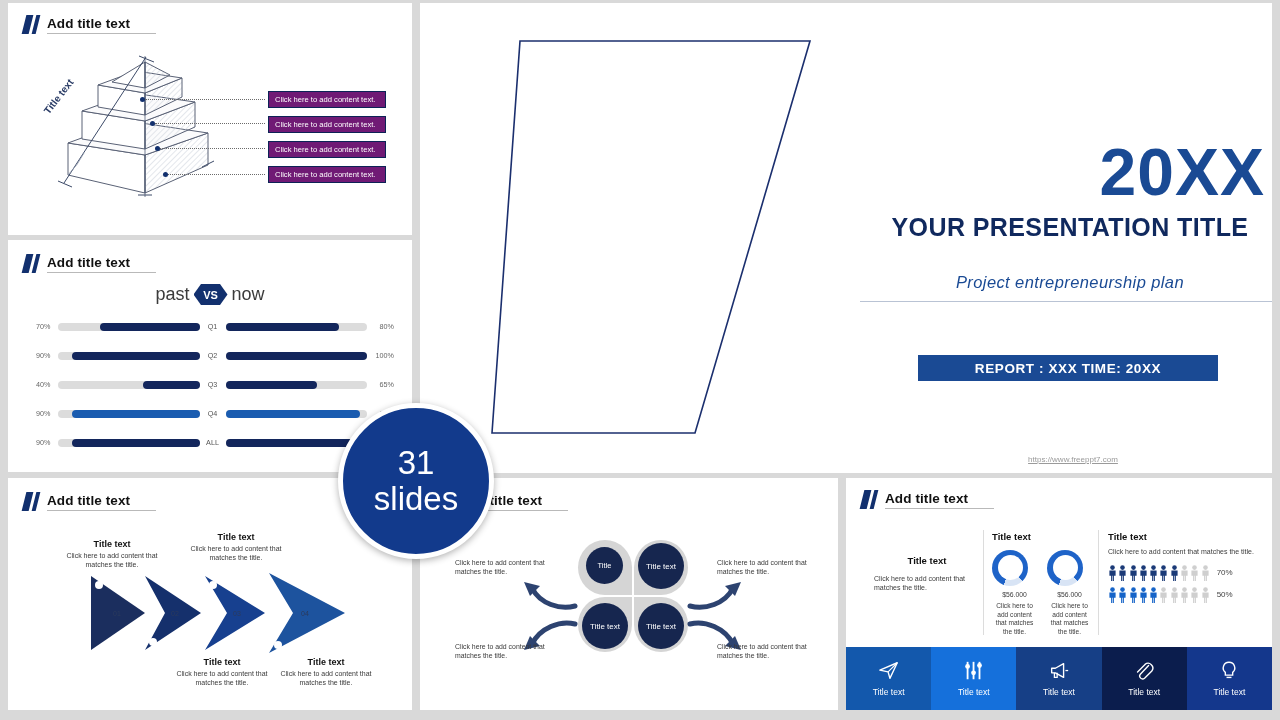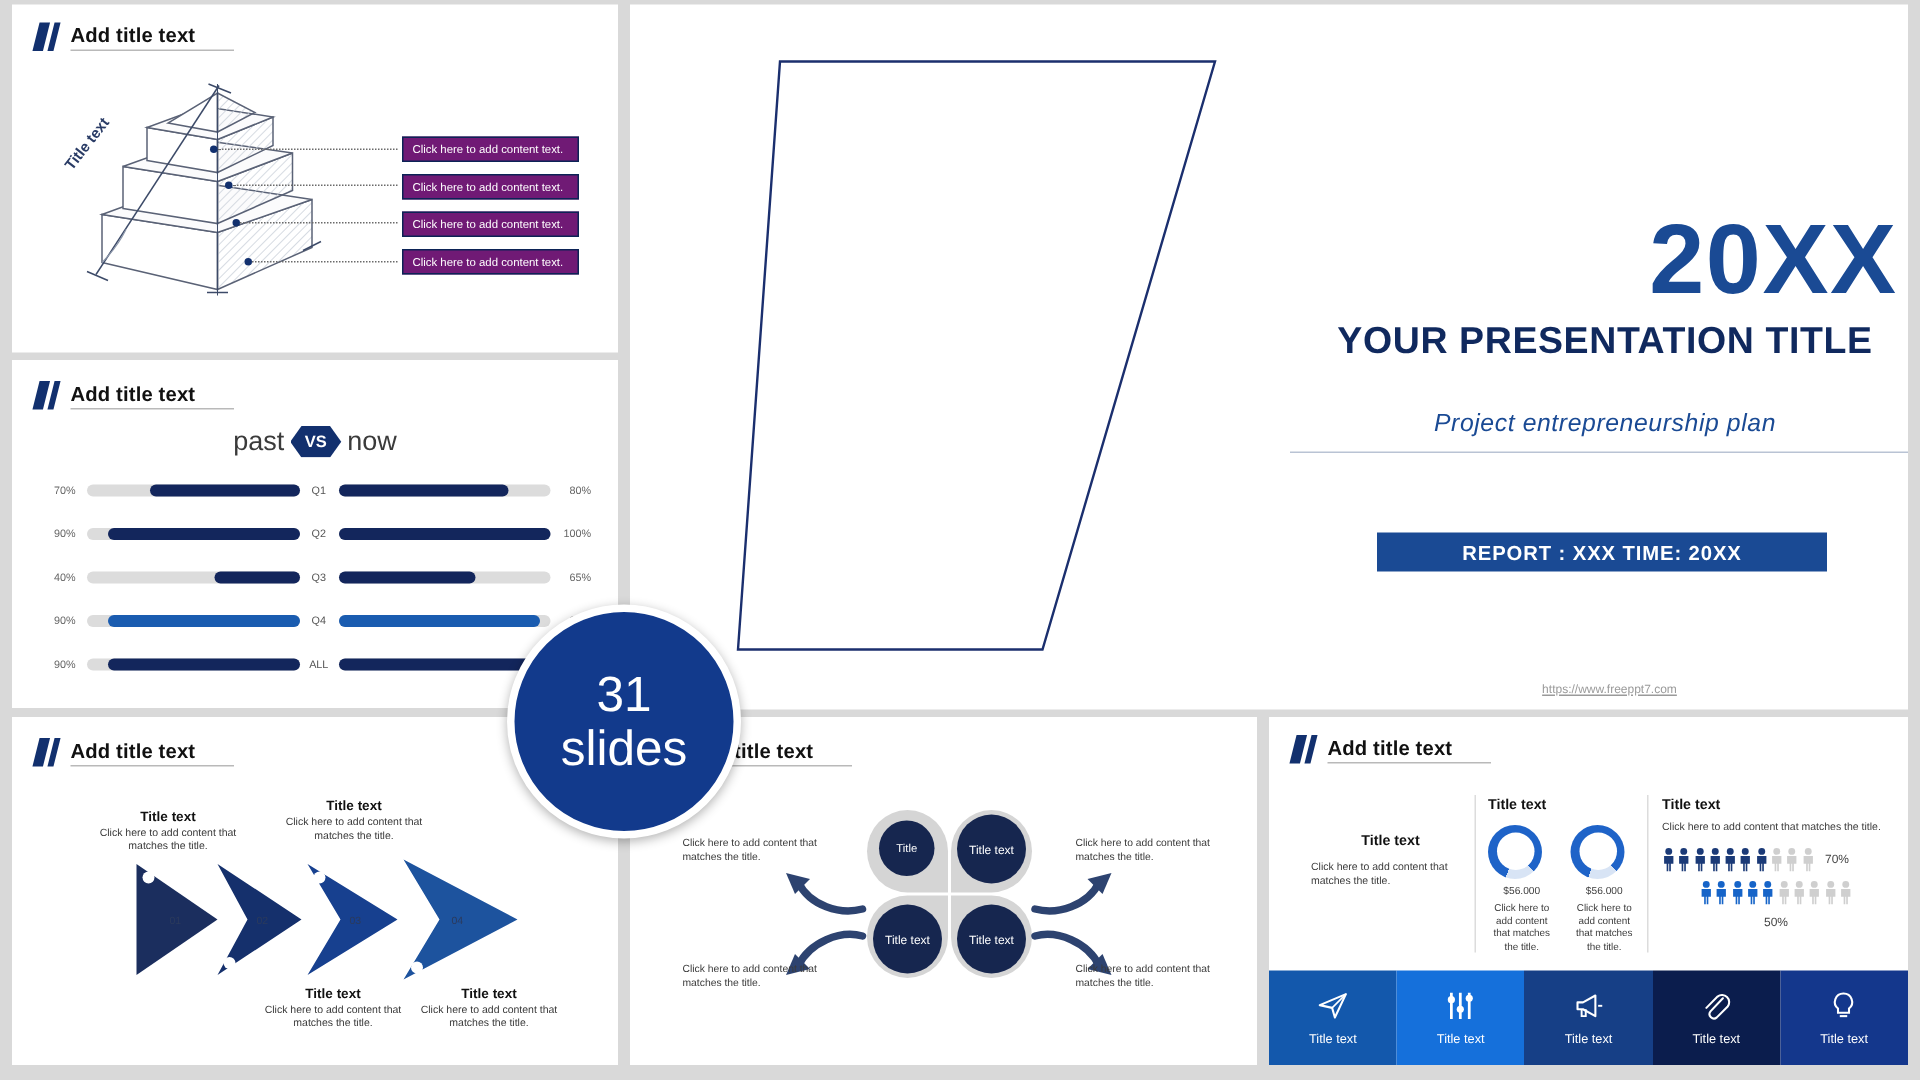--- a/index.html
+++ b/index.html
@@ -431,21 +431,21 @@
                 <circle cx="4.5" cy="2.6" r="2.3" fill="#cfcfcf"></circle>
                 <path d="M1.4,5.6 h6.2 v5.2 h-1.7 v5.2 h-1.1 v-5.2 h-0.6 v5.2 h-1.1 v-5.2 h-1.7 z" fill="#cfcfcf"></path>
               </svg>
               <svg width="9" height="16" viewBox="0 0 9 16">
                 <circle cx="4.5" cy="2.6" r="2.3" fill="#cfcfcf"></circle>
                 <path d="M1.4,5.6 h6.2 v5.2 h-1.7 v5.2 h-1.1 v-5.2 h-0.6 v5.2 h-1.1 v-5.2 h-1.7 z" fill="#cfcfcf"></path>
               </svg>
             </span>
             <span style="font-size:8px;color:#444;">70%</span>
           </div>
-          <div style="display: flex; align-items: center; gap: 7px; margin-bottom: 6px; flex-direction: column;">
+          <div style="display: flex; align-items: center; gap: 7px; margin-bottom: 6px;">
             <span class="ppl">
               <svg width="9" height="16" viewBox="0 0 9 16">
                 <circle cx="4.5" cy="2.6" r="2.3" fill="#1664c8"></circle>
                 <path d="M1.4,5.6 h6.2 v5.2 h-1.7 v5.2 h-1.1 v-5.2 h-0.6 v5.2 h-1.1 v-5.2 h-1.7 z" fill="#1664c8"></path>
               </svg>
               <svg width="9" height="16" viewBox="0 0 9 16">
                 <circle cx="4.5" cy="2.6" r="2.3" fill="#1664c8"></circle>
                 <path d="M1.4,5.6 h6.2 v5.2 h-1.7 v5.2 h-1.1 v-5.2 h-0.6 v5.2 h-1.1 v-5.2 h-1.7 z" fill="#1664c8"></path>
               </svg>
               <svg width="9" height="16" viewBox="0 0 9 16">

